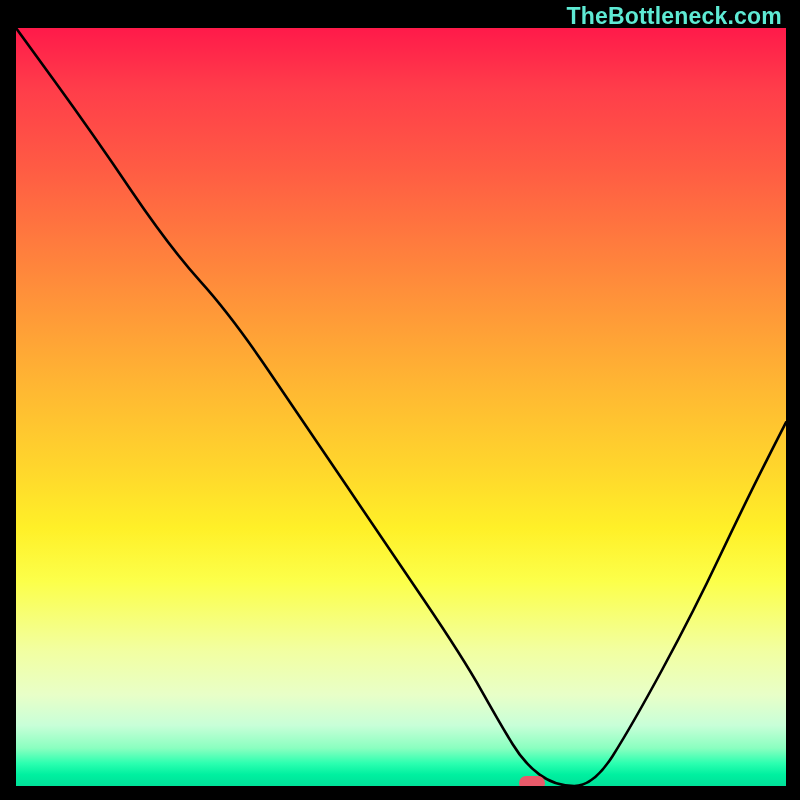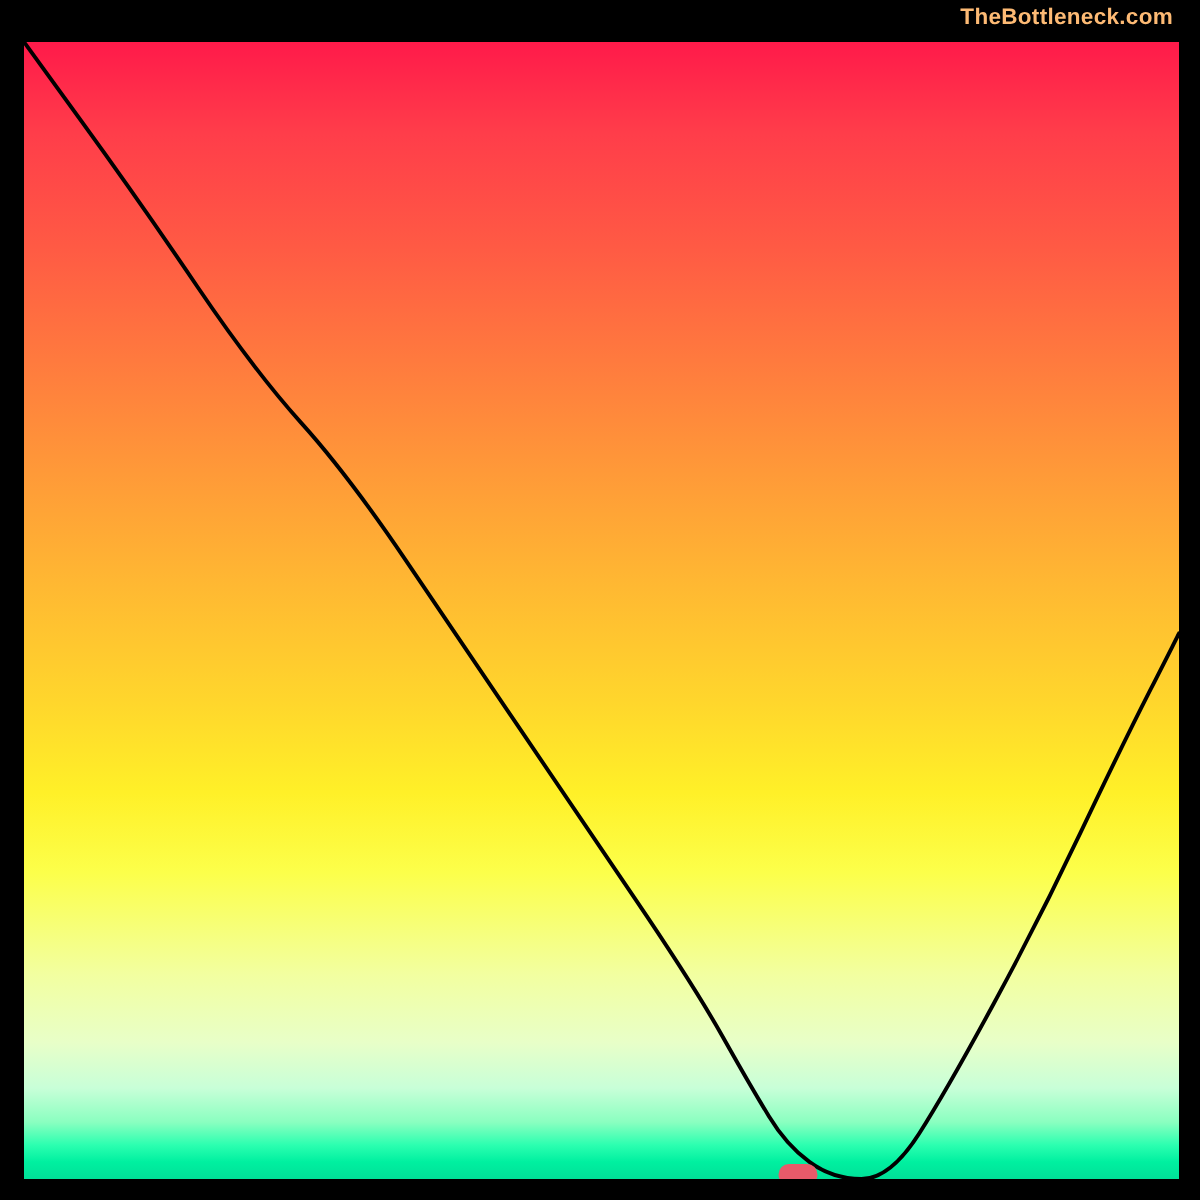--- a/index.html
+++ b/index.html
@@ -7,22 +7,22 @@
     width: 800px;
     height: 800px;
     background: #000;
     position: relative;
     font-family: Arial, Helvetica, sans-serif;
   }
   .watermark {
     position: absolute;
     top: 3px;
     right: 18px;
-    color: #fdba74;
-    font-size: 15px;
+    color: #5eead4;
+    font-size: 23px;
     font-weight: 600;
     letter-spacing: 0.2px;
     z-index: 10;
   }
   .plot-area {
     position: absolute;
     left: 16px;
     top: 28px;
     width: 770px;
     height: 758px;

